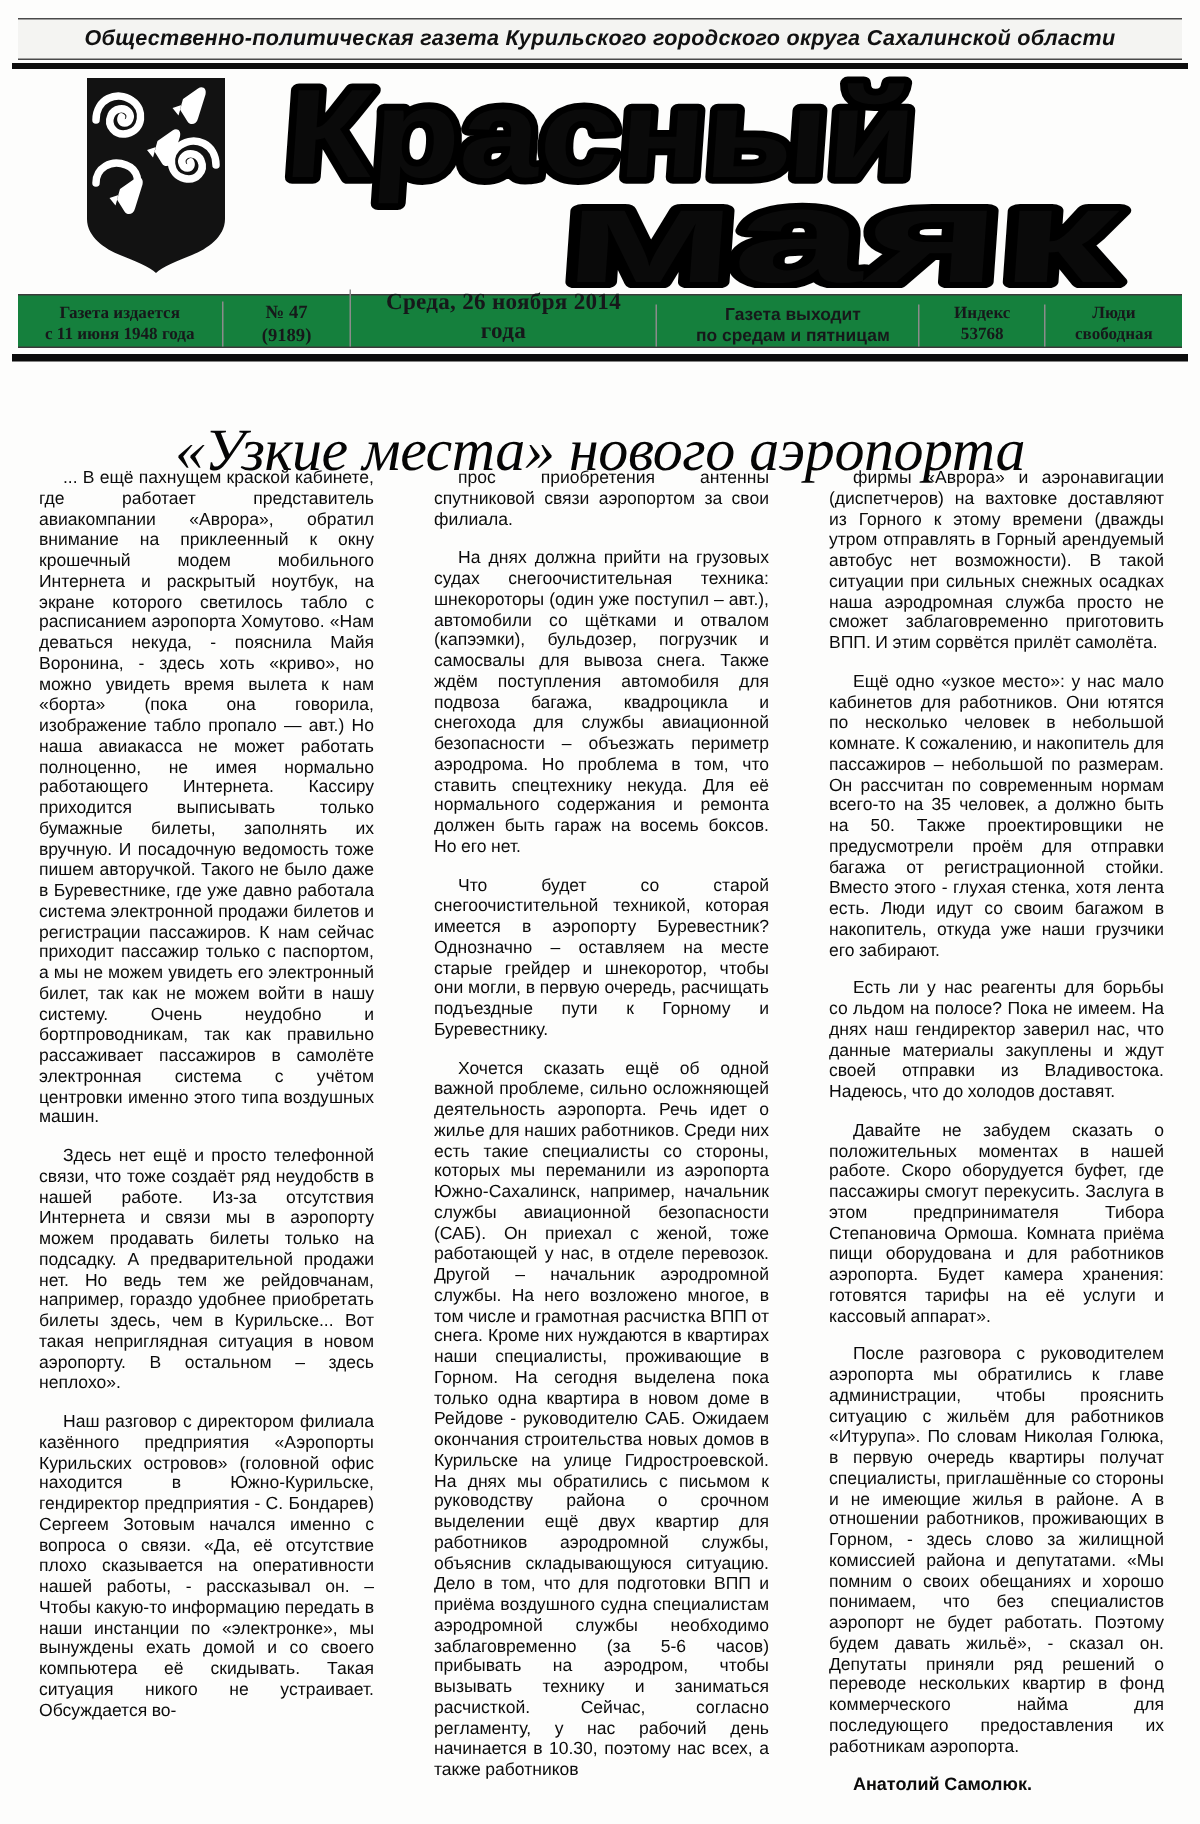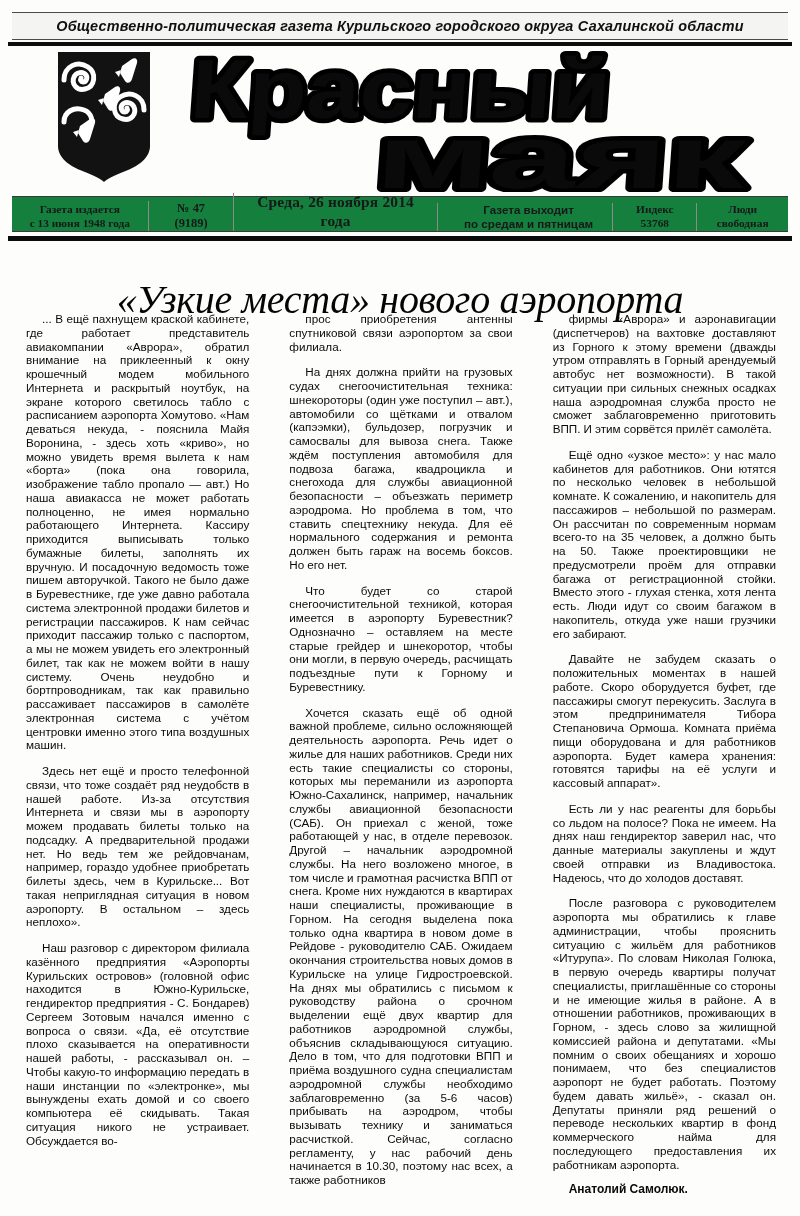--- a/index.html
+++ b/index.html
@@ -214,21 +214,21 @@
           <text class="wm2" x="216" y="146" fill="#ffffff" stroke="#000000" stroke-width="9" stroke-linejoin="round" textLength="370" lengthAdjust="spacingAndGlyphs">маяк</text>
           <text class="wm2" x="216" y="146" fill="#0a0a0a" textLength="370" lengthAdjust="spacingAndGlyphs" aria-hidden="true">маяк</text>
         </g>
       </svg>
     </div>
   </div>
 
   <div class="infobar">
     <div class="infocell ic-found">
       <span>Газета издается</span>
-      <span>с 13 июня 1948 года</span>
+      <span>с 11 июня 1948 года</span>
     </div>
     <div class="infocell ic-number">
       <span class="n-line">№ 47</span>
       <span class="n-line">(9189)</span>
     </div>
     <div class="infocell ic-date">
       <span class="d-line">Среда, 26 ноября 2014 года</span>
     </div>
     <div class="infocell ic-sched">
       <span class="s-line">Газета  выходит</span>
@@ -256,20 +256,20 @@
       </div>
     <div class="col" id="col2">
         <p>прос приобретения антенны спутниковой связи аэропортом за свои филиала.</p>
         <p>На днях должна прийти на грузовых судах  снегоочистительная  техника: шнекороторы (один  уже  поступил – авт.), автомобили со щётками и отвалом (капээмки), бульдозер, погрузчик и самосвалы для вывоза снега. Также ждём поступления автомобиля для подвоза багажа, квадроцикла и снегохода для службы авиационной безопасности – объезжать периметр аэродрома. Но проблема в том, что ставить спецтехнику некуда. Для её нормального содержания  и ремонта должен быть гараж на восемь боксов. Но его нет.</p>
         <p>Что будет со старой снегоочистительной техникой, которая  имеется в аэропорту Буревестник? Однозначно – оставляем на месте старые грейдер и шнекоротор, чтобы они могли, в первую очередь, расчищать подъездные пути к Горному и Буревестнику.</p>
         <p>Хочется сказать ещё об одной важной  проблеме, сильно  осложняющей деятельность аэропорта.  Речь идет о жилье  для  наших  работников.  Среди них есть такие специалисты со стороны, которых мы переманили из аэропорта Южно-Сахалинск, например, начальник службы     авиационной     безопасности (САБ). Он приехал с женой, тоже работающей у нас, в отделе перевозок. Другой – начальник  аэродромной службы. На него возложено многое, в том числе и грамотная расчистка ВПП от снега. Кроме них нуждаются в квартирах наши специалисты, проживающие в Горном. На сегодня выделена пока только одна квартира в новом доме в  Рейдове - руководителю САБ. Ожидаем окончания строительства  новых домов в Курильске на улице Гидростроевской. На днях мы обратились с письмом к руководству района о срочном выделении ещё двух квартир для работников аэродромной службы,  объяснив  складывающуюся ситуацию. Дело в том, что для подготовки ВПП и приёма воздушного судна специалистам     аэродромной     службы необходимо заблаговременно (за  5-6 часов) прибывать на аэродром, чтобы вызывать технику и заниматься расчисткой. Сейчас, согласно регламенту, у нас рабочий день начинается в 10.30, поэтому нас всех, а также работников</p>
       </div>
     <div class="col" id="col3">
         <p>фирмы   «Аврора»   и   аэронавигации (диспетчеров) на вахтовке доставляют из Горного к этому времени (дважды утром отправлять в Горный арендуемый автобус нет возможности). В такой ситуации при сильных снежных осадках наша аэродромная служба просто не сможет заблаговременно  приготовить ВПП. И этим сорвётся прилёт самолёта.</p>
         <p>Ещё одно «узкое место»: у нас мало кабинетов для работников. Они ютятся по несколько человек в небольшой комнате. К сожалению, и накопитель для пассажиров – небольшой по размерам. Он рассчитан по современным нормам всего-то на 35 человек, а должно быть на 50. Также проектировщики не предусмотрели проём для отправки багажа от регистрационной стойки. Вместо этого - глухая стенка, хотя лента есть. Люди идут со своим багажом в накопитель, откуда уже наши грузчики его забирают.</p>
+        <p>Есть ли у нас реагенты для борьбы со льдом на полосе? Пока не имеем. На днях наш гендиректор заверил нас, что данные материалы закуплены и ждут своей отправки из Владивостока. Надеюсь, что до холодов доставят.</p>
         <p>Давайте не забудем сказать о положительных моментах в нашей работе. Скоро оборудуется буфет, где пассажиры смогут перекусить. Заслуга в этом предпринимателя Тибора Степановича Ормоша. Комната приёма пищи оборудована и для работников аэропорта. Будет камера хранения: готовятся тарифы на её услуги и кассовый аппарат».</p>
-        <p>Есть ли у нас реагенты для борьбы со льдом на полосе? Пока не имеем. На днях наш гендиректор заверил нас, что данные материалы закуплены и ждут своей отправки из Владивостока. Надеюсь, что до холодов доставят.</p>
         <p>После разговора с руководителем аэропорта мы обратились к главе администрации, чтобы прояснить ситуацию с жильём для работников «Итурупа». По словам Николая Голюка, в первую очередь квартиры получат специалисты, приглашённые со стороны  и не имеющие жилья в районе. А в отношении работников, проживающих в Горном, - здесь слово за жилищной комиссией района и депутатами. «Мы помним о своих обещаниях и  хорошо понимаем, что без специалистов аэропорт не будет работать. Поэтому будем давать жильё», - сказал он. Депутаты приняли ряд решений о переводе нескольких квартир в фонд коммерческого найма для последующего предоставления их работникам аэропорта.</p>
         <p class="byline">Анатолий Самолюк.</p>
       </div>
   </div>
 
 </div>
 
 </body></html>

